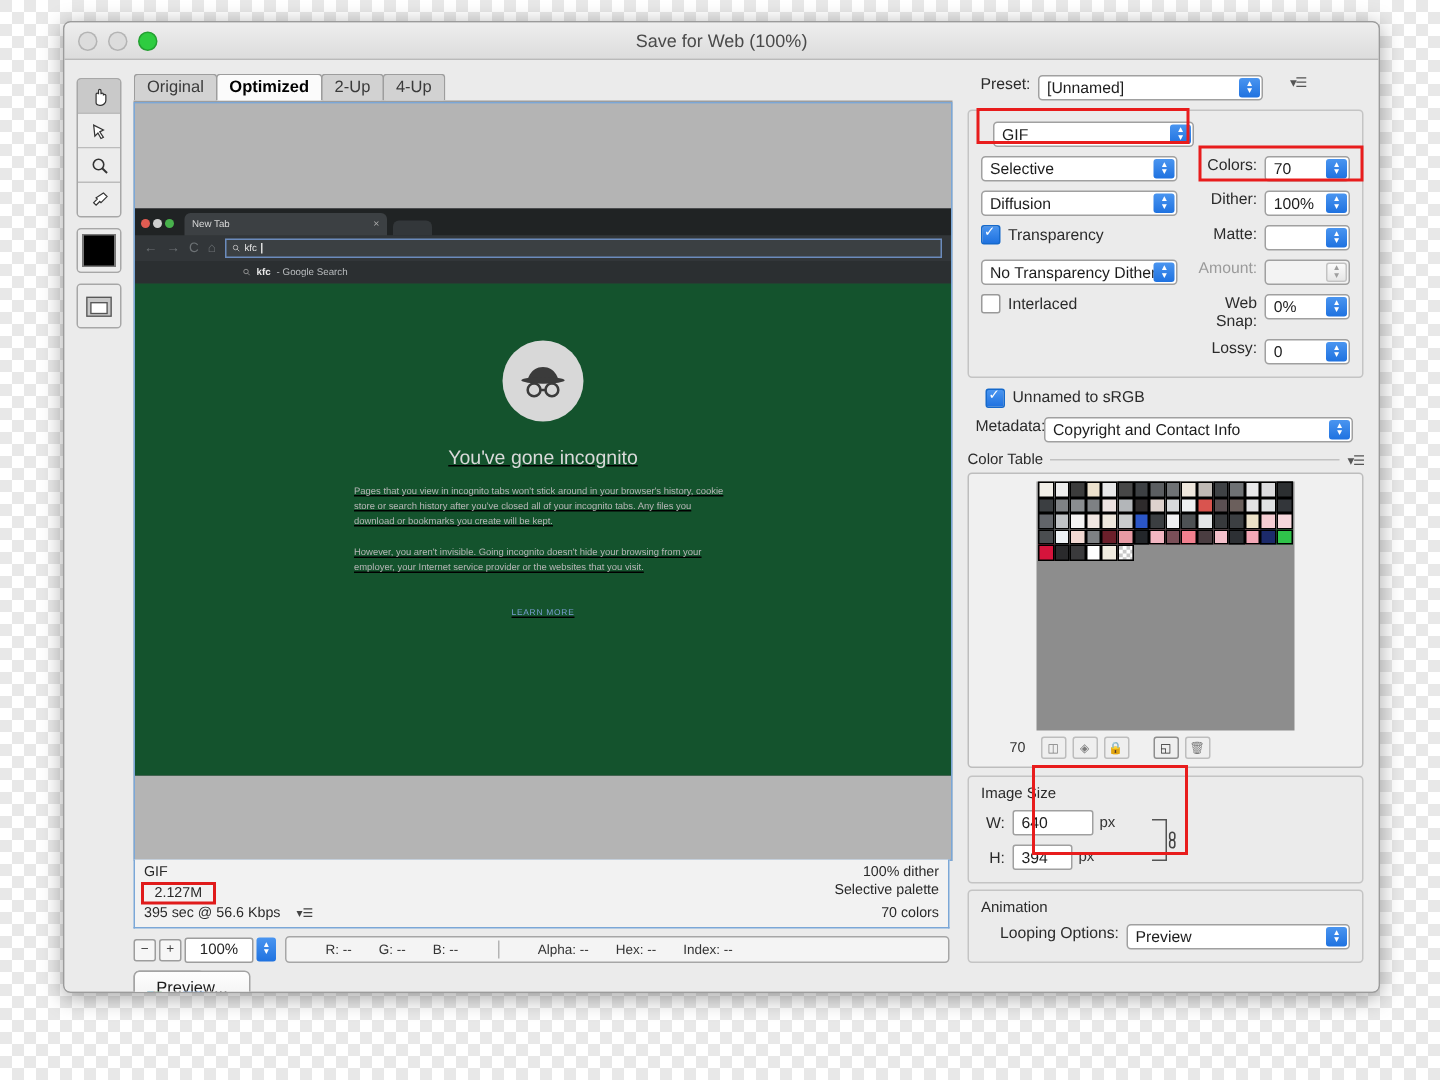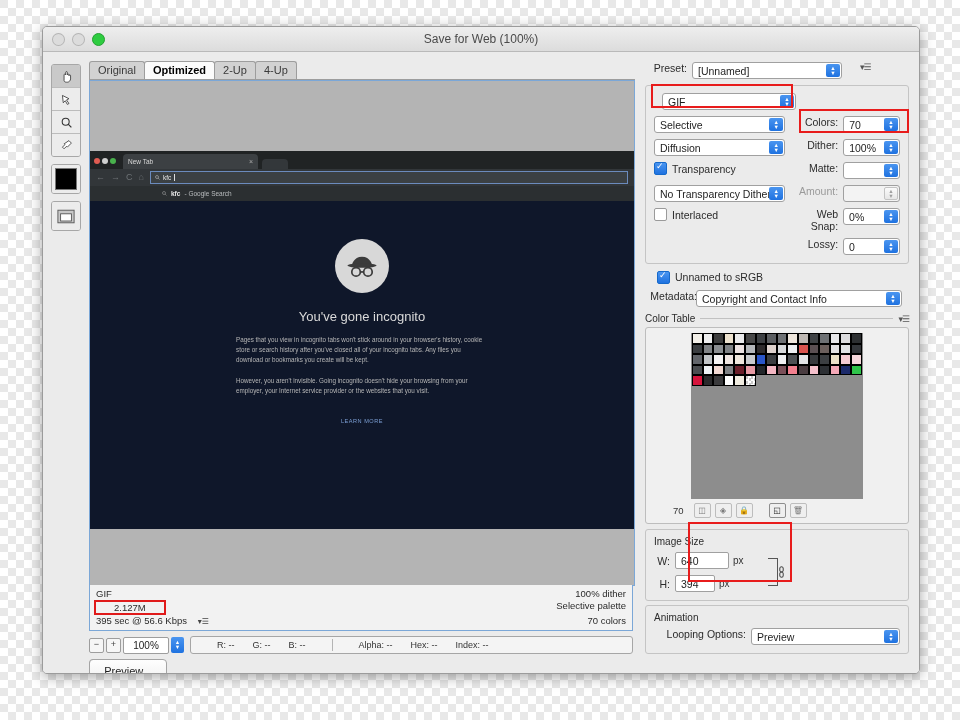--- a/index.html
+++ b/index.html
@@ -4,21 +4,21 @@
 <style>
   html,body{margin:0;padding:0;}
   body{
     width:960px;height:720px;overflow:hidden;
     font-family:"Liberation Sans", sans-serif;
     background:
       repeating-conic-gradient(#ffffff 0% 25%, #e8e8e8 0% 50%) 0 0/16px 16px;
   }
   
   #win{
-    position:absolute;left:42px;top:26px;width:876px;height:646px;
+    position:absolute;left:42px;top:14px;width:876px;height:646px;
     background:#ebebeb;border:1px solid #9b9b9b;border-radius:5px;
     box-shadow:0 3px 14px rgba(0,0,0,.35);
     overflow:hidden;
   }
   #titlebar{
     height:24px;background:linear-gradient(#eeeeee,#dcdcdc);
     border-bottom:1px solid #b9b9b9;position:relative;
   }
   #title{
     text-align:center;line-height:24px;font-size:12px;color:#4a4a4a;
@@ -89,38 +89,38 @@
     display:flex;align-items:center;padding:0 4px;gap:3px;
     font-size:6.5px;color:#e4e4e4;
   }
   #caret{width:1px;height:7px;background:#ddd;}
   
   #suggest{height:15px;background:#2b2f31;display:flex;align-items:center;
            padding-left:72px;gap:4px;font-size:6.5px;color:#b9bcbe;}
   #suggest b{color:#e9e9e9;}
 
   
-  #page{position:absolute;left:0;right:0;top:50px;bottom:0;background:#0f172a;
-        display:flex;flex-direction:column;align-items:center;}
+  #page{position:absolute;left:0;right:0;top:50px;bottom:0;background:#14532d;
+        display:flex;flex-direction:column;align-items:center;text-decoration:underline;}
   #hat-circle{
     width:54px;height:54px;border-radius:50%;background:#d8d8d8;
     margin-top:38px;display:flex;align-items:center;justify-content:center;
   }
   #inc-title{margin-top:16px;font-size:13px;color:#dadada;font-weight:400;}
   .inc-p{width:252px;font-size:6.3px;line-height:10px;color:#b6b6b6;margin-top:11px;}
   #learn{margin-top:22px;font-size:5.6px;color:#7c9fd4;letter-spacing:.5px;}
 
   
   #infobar{
     position:absolute;left:46px;top:533px;width:544px;height:46px;
     border:1px solid #7ba7d7;border-top:none;background:#f2f2f2;
     font-size:9.5px;color:#2a2a2a;padding:3px 6px 0 6px;box-sizing:border-box;
   }
   .inforow{display:flex;justify-content:space-between;line-height:12px;}
-  #sizebox{border:2px solid #e01b1b;display:inline-block;padding:0 18px;margin-left:-2px;line-height:11px;}
+  #sizebox{border:2px solid #e01b1b;display:inline-block;padding:0 7px;margin-left:-2px;line-height:11px;}
   .minimenu{display:inline-block;margin-left:8px;color:#444;font-size:8px;}
 
   
   #statusbar{position:absolute;left:46px;top:582px;width:544px;height:22px;display:flex;align-items:center;gap:6px;}
   .zoomgrp{display:flex;align-items:center;}
   .sqbtn{width:13px;height:13px;border:1px solid #9d9d9d;background:#f6f6f6;border-radius:2px;
          font-size:9px;line-height:11px;text-align:center;color:#444;margin-right:2px;}
   #zoomval{width:44px;height:15px;border:1px solid #9d9d9d;background:#fff;border-radius:2px;
            font-size:10px;line-height:15px;text-align:center;color:#222;}
   .stepper{width:13px;height:16px;background:linear-gradient(#4a95f0,#1f72e0);border-radius:2px;

